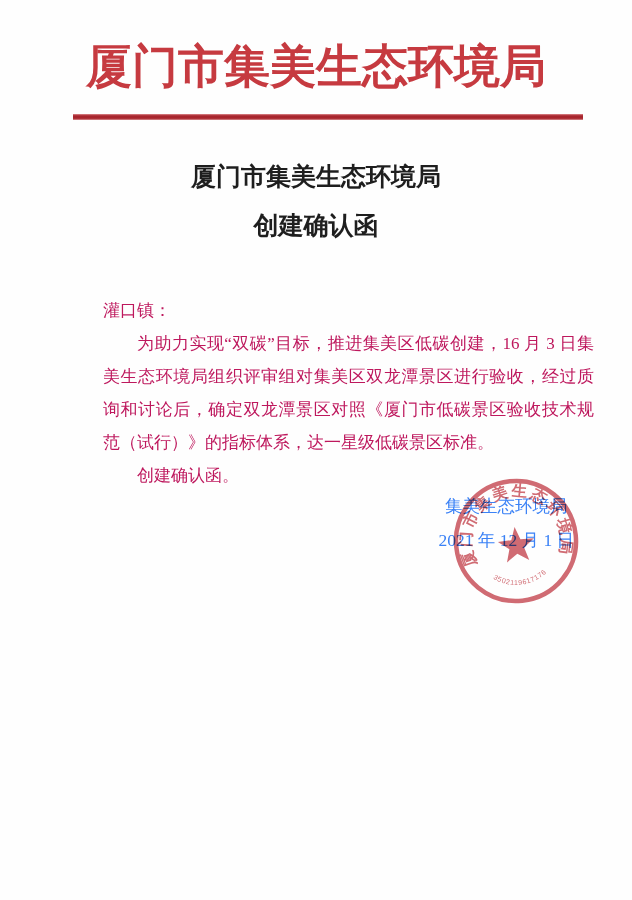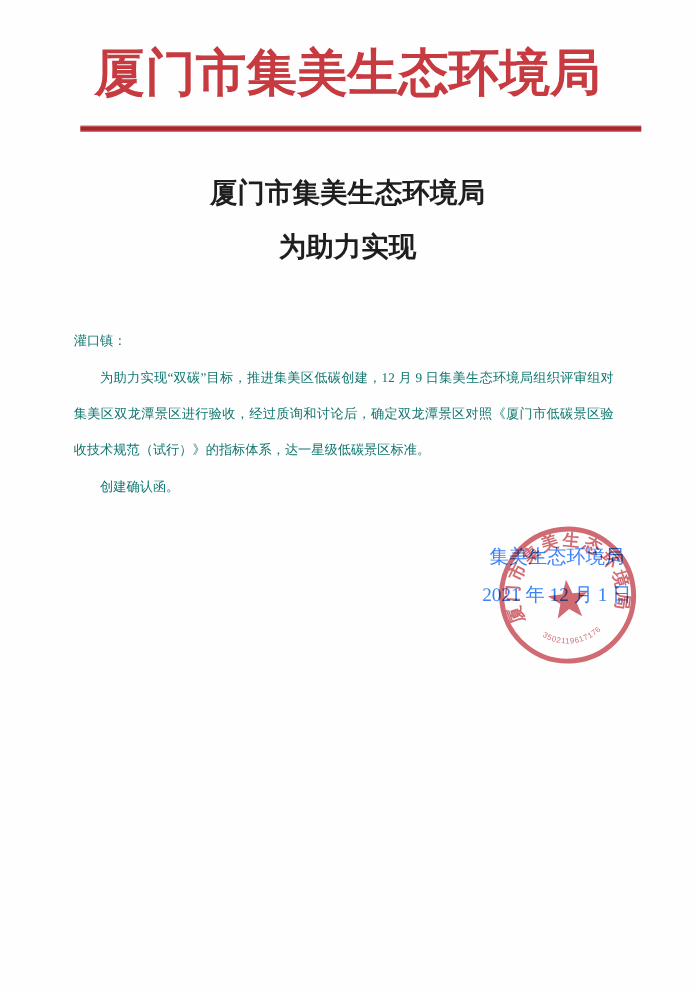--- a/index.html
+++ b/index.html
@@ -52,25 +52,25 @@
     font-size: 25px;
     line-height: 49px;
     font-weight: 700;
     color: #1e1e1e;
     white-space: nowrap;
   }
   
   .body-block {
     position: absolute;
     top: 294px;
-    left: 67px;
+    left: 103px;
     width: 491px;
-    font-size: 12px;
+    font-size: 17px;
     line-height: 33px;
-    color: #0f766e;
+    color: #be185d;
   }
   .body-block p {
     margin: 0;
   }
   .para {
     text-indent: 2em;
     text-align: justify;
   }
   .closing {
     text-indent: 2em;
@@ -125,26 +125,26 @@
 <body>
 
 <div class="page">
 
   <div class="letterhead">厦门市集美生态环境局</div>
 
   <div class="red-rule"></div>
 
   <div class="doc-title">
     <div>厦门市集美生态环境局</div>
-    <div>为助力实现</div>
+    <div>创建确认函</div>
   </div>
 
   <div class="body-block">
     <p class="salutation">灌口镇：</p>
-    <p class="para">为助力实现“双碳”目标，推进集美区低碳创建，12 月 9 日集美生态环境局组织评审组对集美区双龙潭景区进行验收，经过质询和讨论后，确定双龙潭景区对照《厦门市低碳景区验收技术规范（试行）》的指标体系，达一星级低碳景区标准。</p>
+    <p class="para">为助力实现“双碳”目标，推进集美区低碳创建，16 月 3 日集美生态环境局组织评审组对集美区双龙潭景区进行验收，经过质询和讨论后，确定双龙潭景区对照《厦门市低碳景区验收技术规范（试行）》的指标体系，达一星级低碳景区标准。</p>
     <p class="closing">创建确认函。</p>
   </div>
 
   <div class="signature">
     <div>集美生态环境局</div>
     <div>2021 年 12 月 1 日</div>
   </div>
 
   <svg class="seal" viewBox="0 0 150 150" aria-hidden="true">
     <defs>

